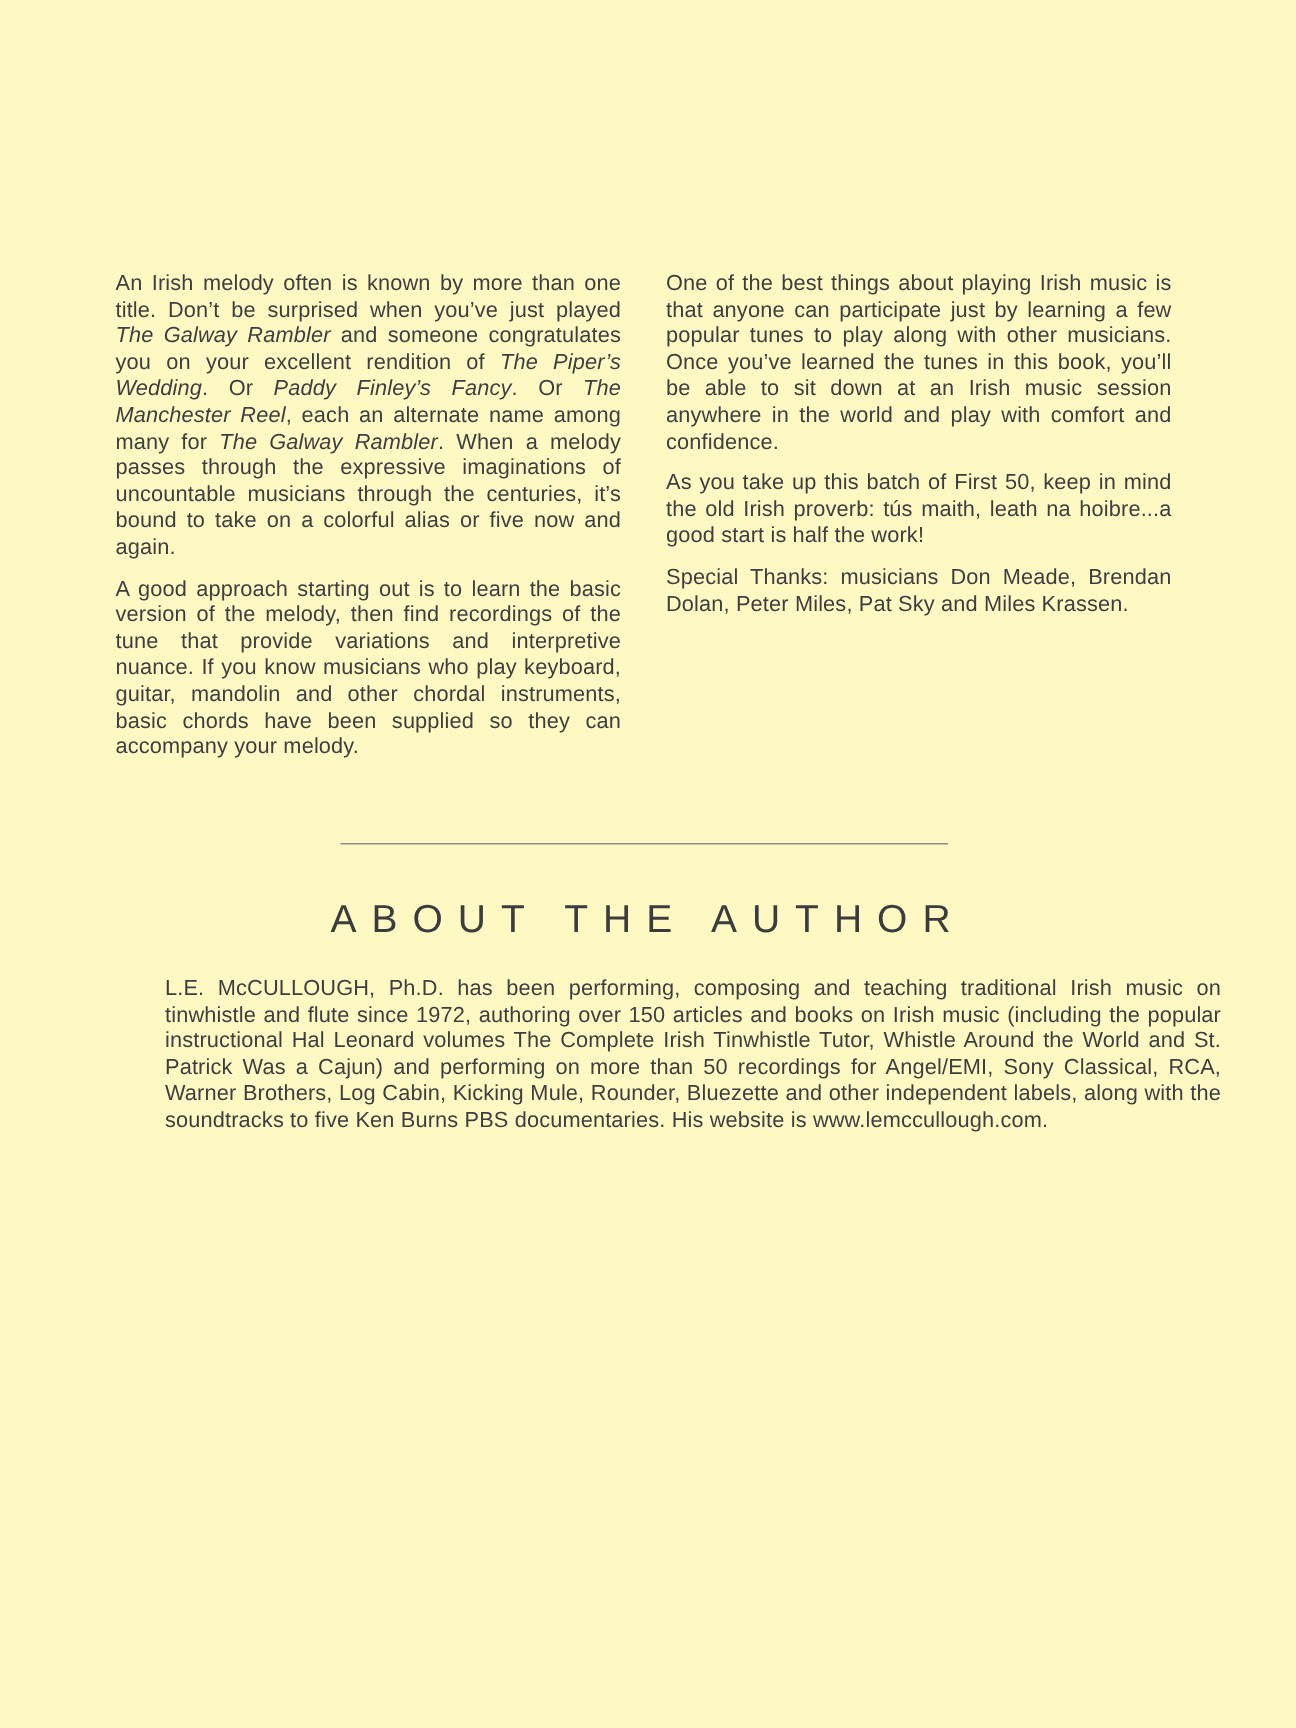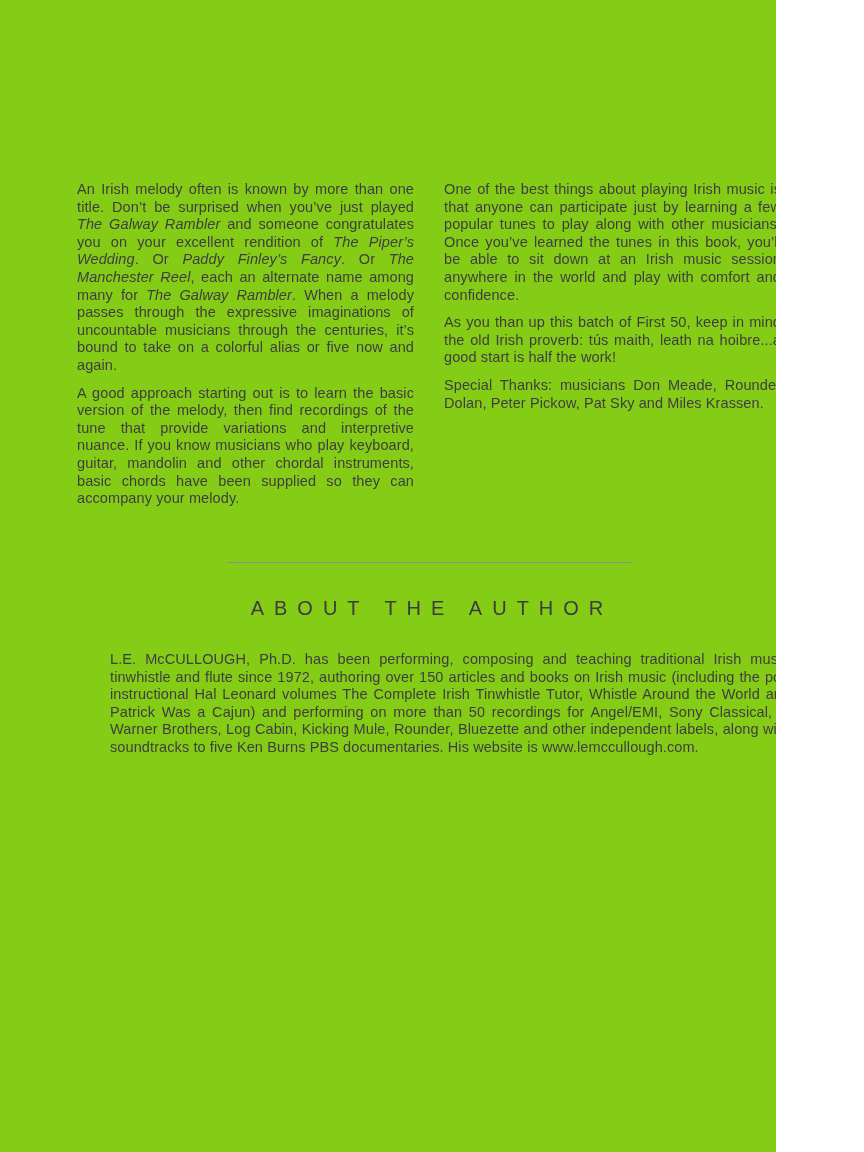--- a/index.html
+++ b/index.html
@@ -1,22 +1,22 @@
 <!DOCTYPE html>
 <html><head>
 <meta charset="utf-8">
 <style>
   * { margin: 0; padding: 0; box-sizing: border-box; }
   html, body { background: #ffffff; }
   body { width: 864px; }
   .page {
     position: relative;
-    width: 776px;
+    width: 864px;
     height: 1152px;
-    background: #84cc16;
+    background: #fef9c3;
     font-family: "Liberation Sans", sans-serif;
     color: #3e3e40;
     overflow: hidden;
   }
   .columns {
     position: absolute;
     top: 181px;
     left: 77px;
     width: 704px;
     display: flex;
@@ -39,21 +39,21 @@
     width: 405px;
     height: 1px;
     background: #8d8d8f;
   }
   .about-heading {
     position: absolute;
     top: 597px;
     left: 0;
     width: 864px;
     text-align: center;
-    font-size: 20px;
+    font-size: 26px;
     font-weight: 400;
     letter-spacing: 10px;
     color: #3c3c3e;
     white-space: nowrap;
   }
   .about-body {
     position: absolute;
     top: 651px;
     left: 77px;
     width: 704px;
@@ -71,22 +71,22 @@
 
   <div class="columns">
 
     <div class="col">
       <p><span>An Irish melody often is known by more than one title. Don’t be surprised when you’ve just played </span><em>The Galway Rambler</em><span> and someone congratulates you on your excellent rendition of </span><em>The Piper’s Wedding</em><span>. Or </span><em>Paddy Finley’s Fancy</em><span>. Or </span><em>The Manchester Reel</em><span>, each an alternate name among many for </span><em>The Galway Rambler</em><span>. When a melody passes through the expressive imaginations of uncountable musicians through the centuries, it’s bound to take on a colorful alias or five now and again.</span></p>
       <p>A good approach starting out is to learn the basic version of the melody, then find recordings of the tune that provide variations and interpretive nuance. If you know musicians who play keyboard, guitar, mandolin and other chordal instruments, basic chords have been supplied so they can accompany your melody.</p>
     </div>
 
     <div class="col">
       <p>One of the best things about playing Irish music is that anyone can participate just by learning a few popular tunes to play along with other musicians. Once you’ve learned the tunes in this book, you’ll be able to sit down at an Irish music session anywhere in the world and play with comfort and confidence.</p>
-      <p>As you than up this batch of First 50, keep in mind the old Irish proverb: tús maith, leath na hoibre...a good start is half the work!</p>
-      <p>Special Thanks: musicians Don Meade, Rounder Dolan, Peter Pickow, Pat Sky and Miles Krassen.</p>
+      <p>As you take up this batch of First 50, keep in mind the old Irish proverb: tús maith, leath na hoibre...a good start is half the work!</p>
+      <p>Special Thanks: musicians Don Meade, Brendan Dolan, Peter Miles, Pat Sky and Miles Krassen.</p>
     </div>
 
   </div>
 
   <div class="divider"></div>
 
   <div class="about-heading">ABOUT THE AUTHOR</div>
 
   <div class="about-body">L.E. McCULLOUGH, Ph.D. has been performing, composing and teaching traditional Irish music on tinwhistle and flute since 1972, authoring over 150 articles and books on Irish music (including the popular instructional Hal Leonard volumes The Complete Irish Tinwhistle Tutor, Whistle Around the World and St. Patrick Was a Cajun) and performing on more than 50 recordings for Angel/EMI, Sony Classical, RCA, Warner Brothers, Log Cabin, Kicking Mule, Rounder, Bluezette and other independent labels, along with the soundtracks to five Ken Burns PBS documentaries. His website is www.lemccullough.com.</div>
 

